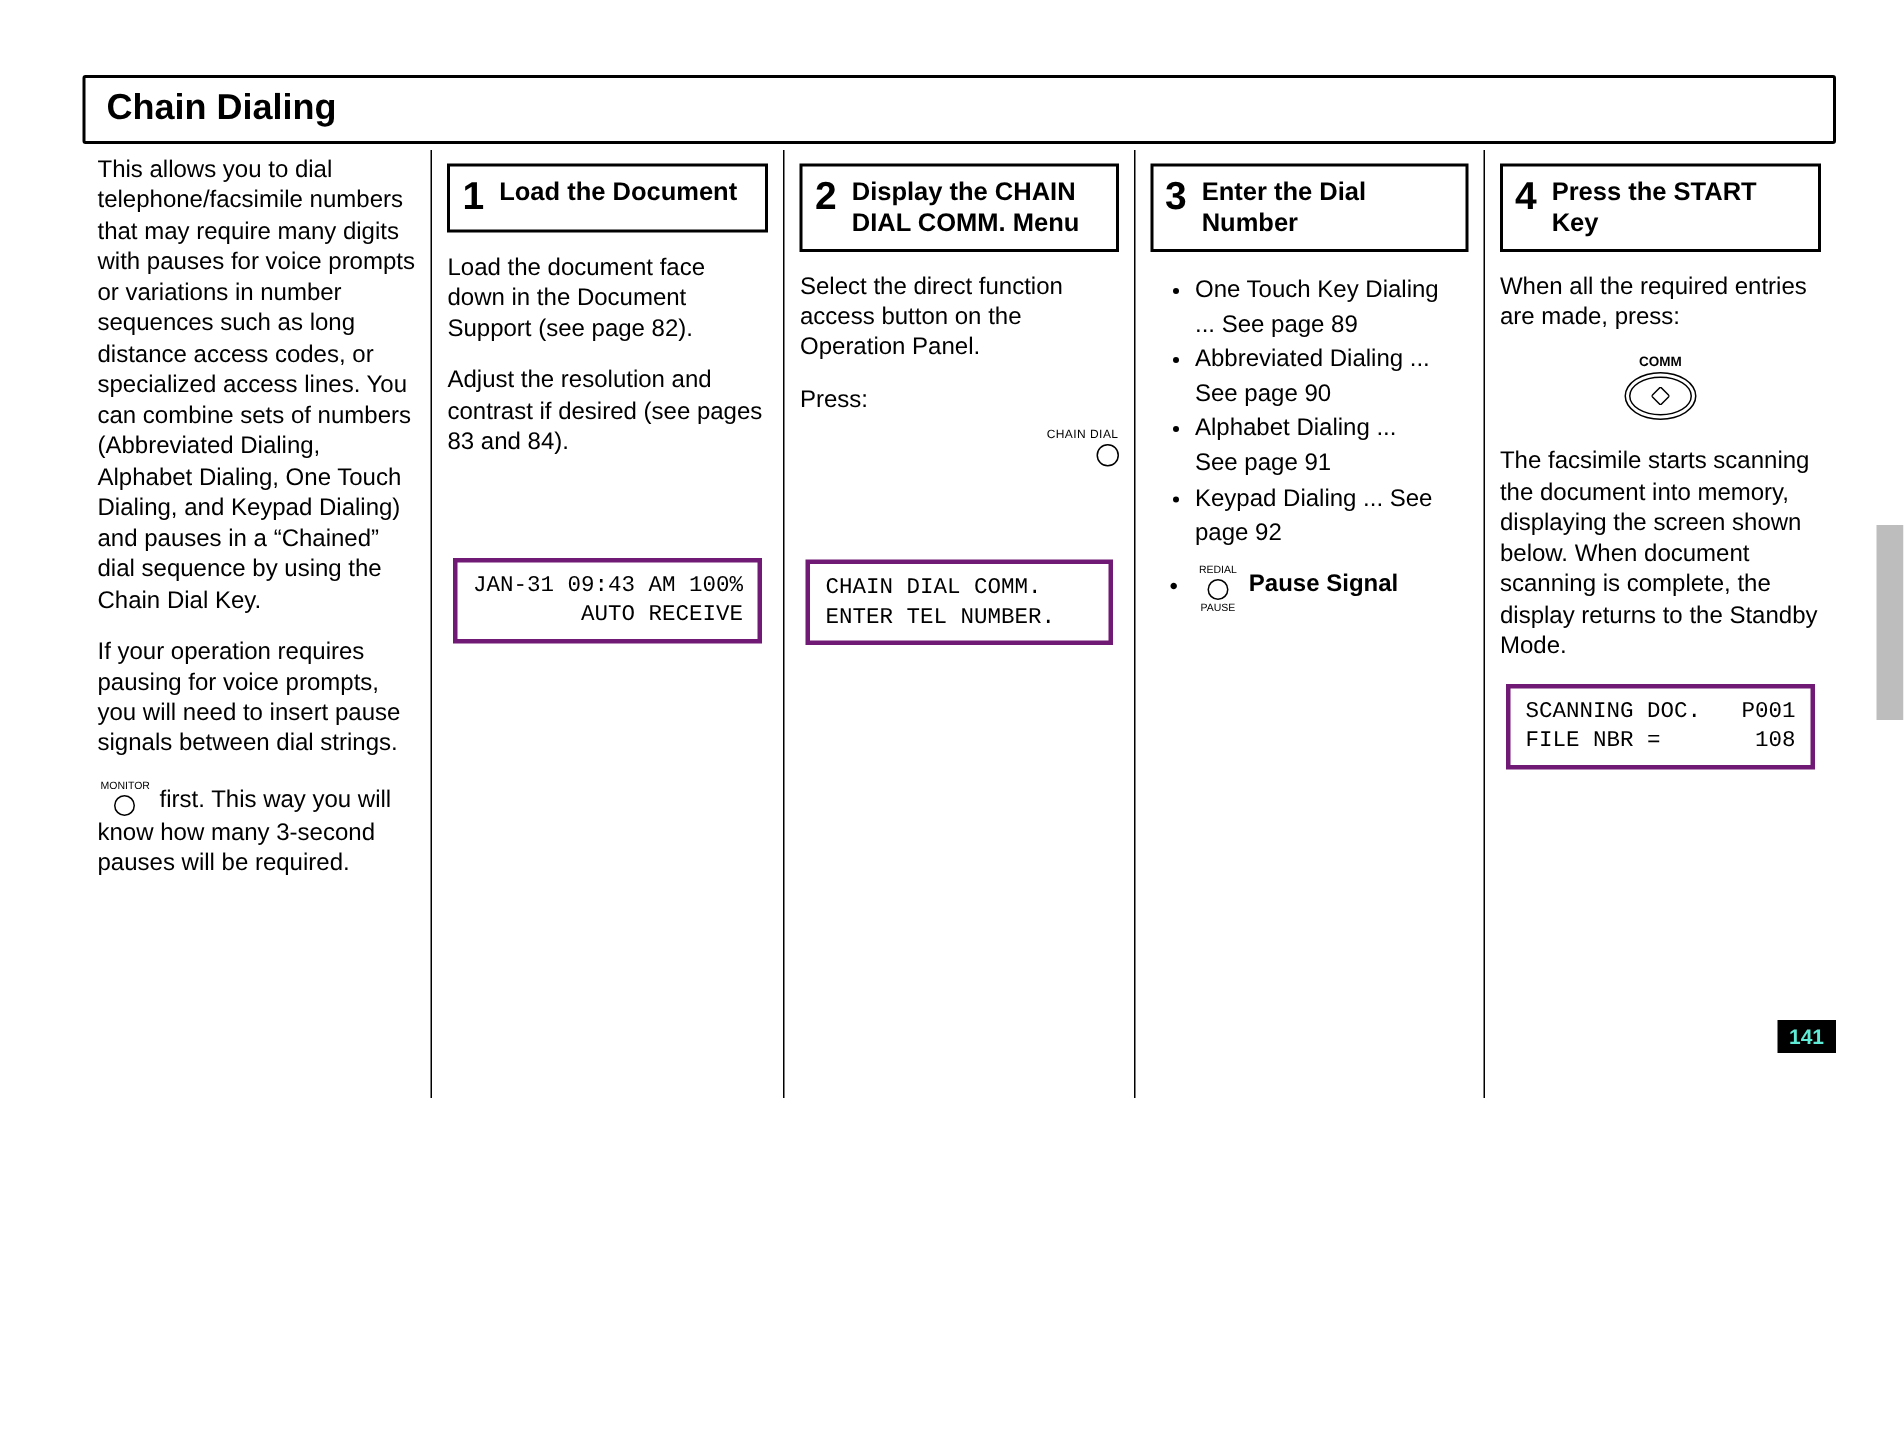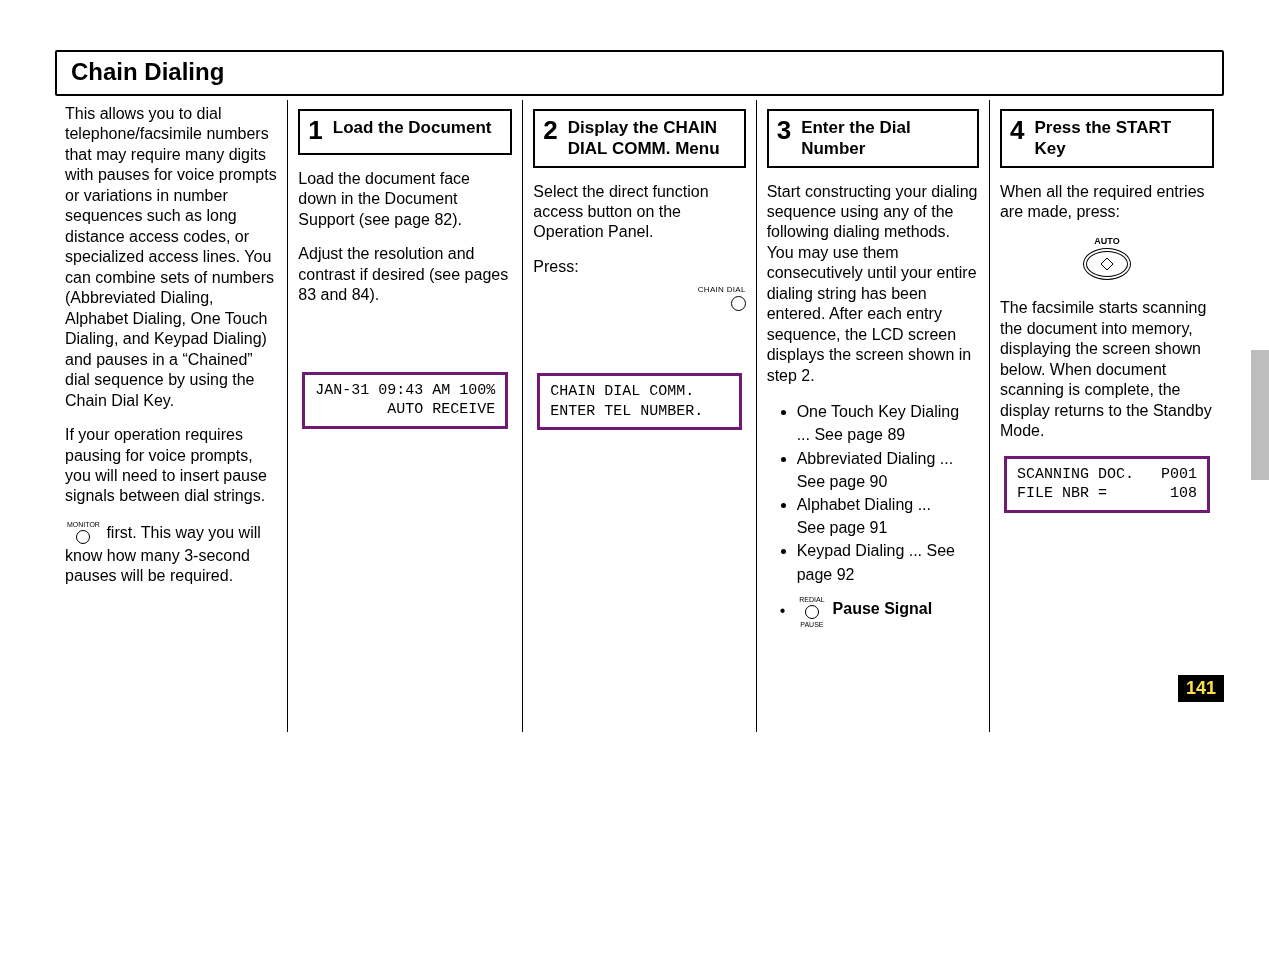--- a/index.html
+++ b/index.html
@@ -145,22 +145,22 @@
     font-size: 16px;
     margin-top: 8px;
   }
   .pause-item .dot { margin: 6px 12px 0 13px; }
   .pause-label { font-weight: bold; margin-left: 6px; padding-top: 4px; }
   .page-num {
     position: absolute;
     right: 45px;
     bottom: 30px;
     background: #000;
-    color: #fde047;
-    font-size: 18px;
+    color: #5eead4;
+    font-size: 14px;
     font-weight: bold;
     padding: 3px 8px;
   }
   .side-tab {
     position: absolute;
     right: 0;
     top: 350px;
     width: 18px;
     height: 130px;
     background: #bdbdbd;
@@ -213,21 +213,20 @@
       </div>
       <div class="lcd" style="margin-top:60px;">CHAIN DIAL COMM.
 ENTER TEL NUMBER.</div>
     </div>
 
     <div class="col body">
       <div class="step-head">
         <div class="step-num">3</div>
         <div class="step-title">Enter the Dial Number</div>
       </div>
-      <p>Start constructing your dialing sequence using any of the following dialing methods. You may use them consecutively until your entire dialing string has been entered. After each entry sequence, the LCD screen displays the screen shown in step 2.</p>
       <ul class="plain">
         <li>One Touch Key Dialing ... See page 89</li>
         <li>Abbreviated Dialing ... See page 90</li>
         <li>Alphabet Dialing ... See page 91</li>
         <li>Keypad Dialing ... See page 92</li>
       </ul>
       <div class="pause-item">
         <span class="dot">•</span>
         <span class="inline-icon">
           <span>REDIAL</span>
@@ -238,21 +237,21 @@
       </div>
     </div>
 
     <div class="col body">
       <div class="step-head">
         <div class="step-num">4</div>
         <div class="step-title">Press the START Key</div>
       </div>
       <p>When all the required entries are made, press:</p>
       <div class="start-btn">
-        <span class="start-label">AUTO</span>
+        <span class="start-label">COMM</span>
         <span class="start-oval">
           <svg width="12" height="12" viewBox="0 0 12 12">
             <polygon points="6,0 12,6 6,12 0,6" fill="none" stroke="#000" stroke-width="1"></polygon>
           </svg>
         </span>
       </div>
       <p>The facsimile starts scanning the document into memory, displaying the screen shown below. When document scanning is complete, the display returns to the Standby Mode.</p>
       <div class="lcd" style="margin-top:6px;">SCANNING DOC.   P001
 FILE NBR =       108</div>
     </div>

